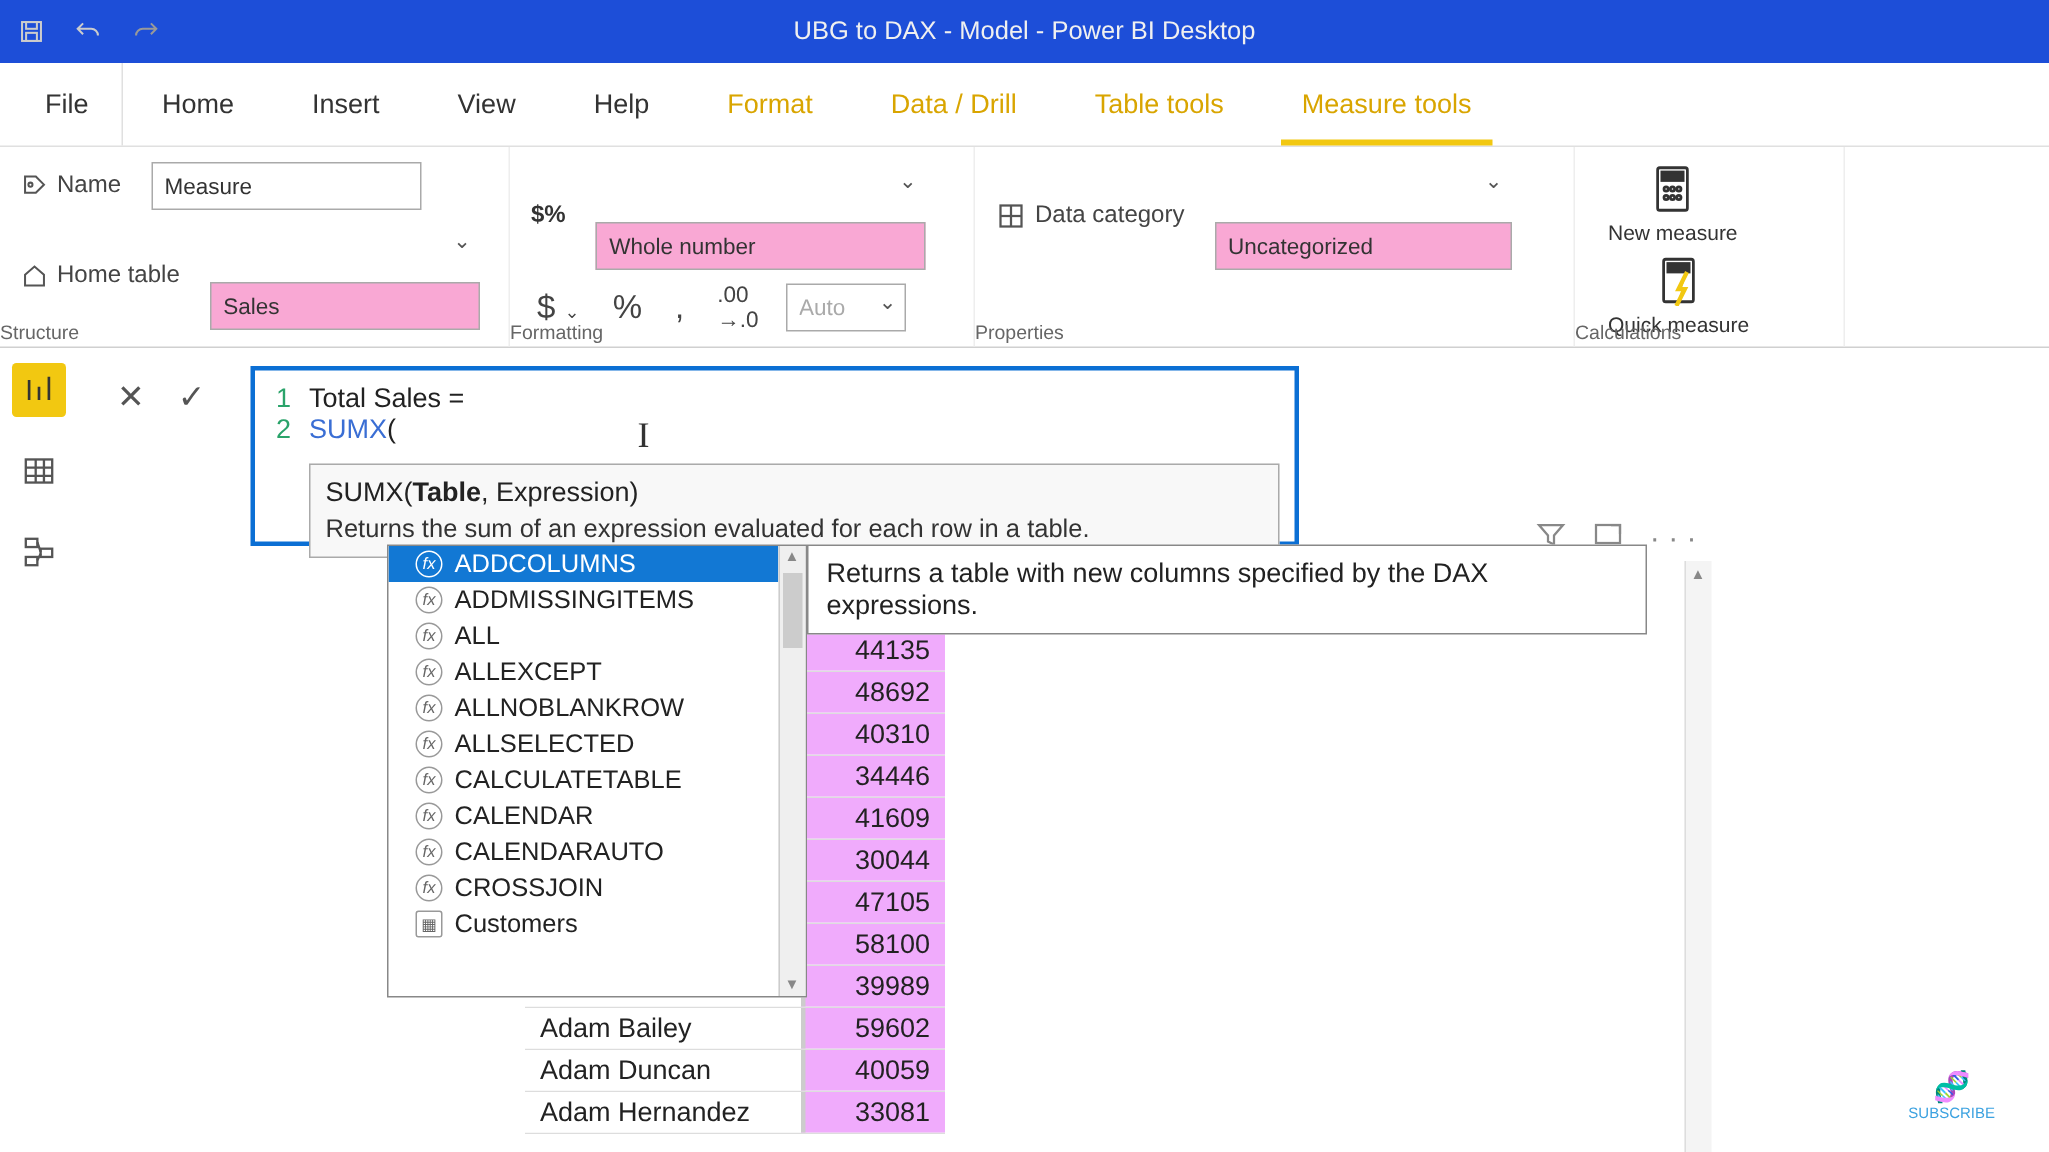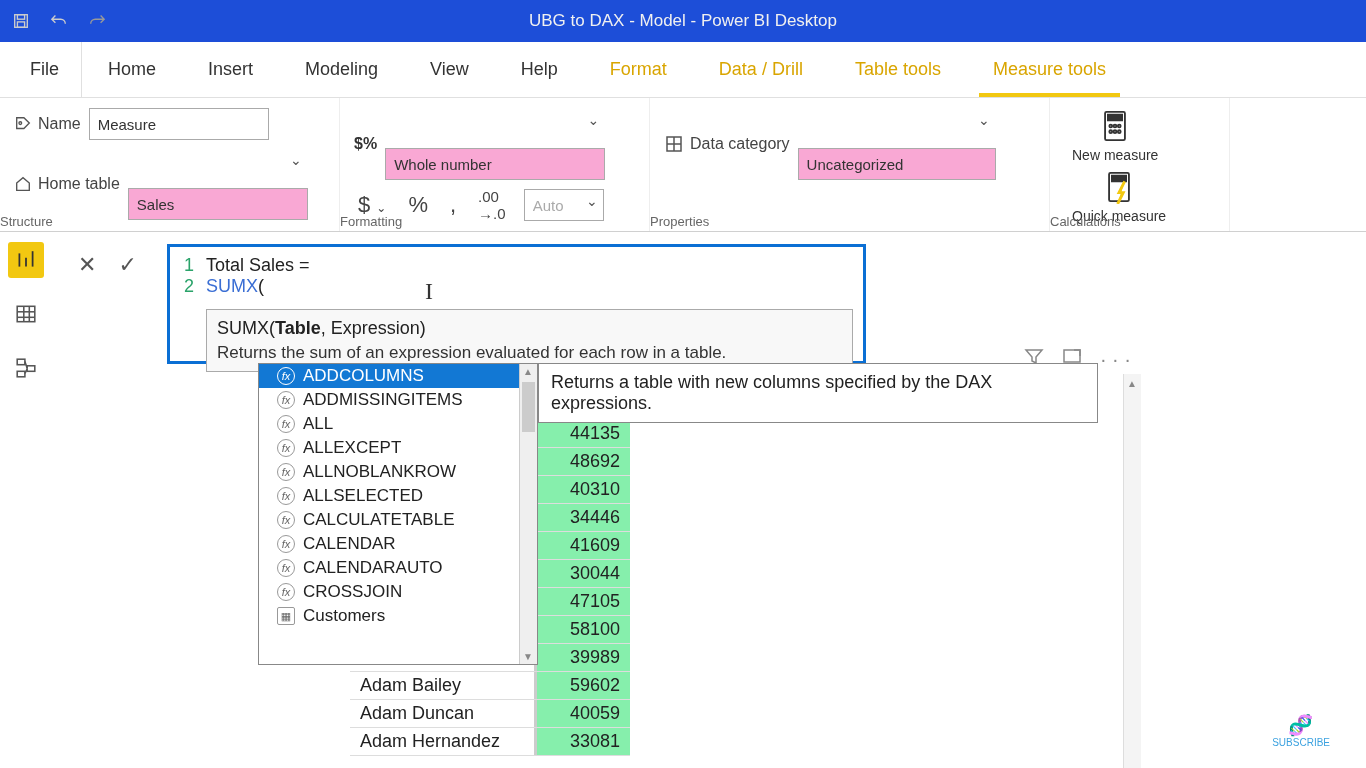--- a/index.html
+++ b/index.html
@@ -13,21 +13,21 @@
 .menubar { height: 56px; background: #fff; display: flex; align-items: center; border-bottom: 1px solid #e0e0e0; padding-left: 8px; }
 .menu-file { padding: 0 22px; height: 100%; display: flex; align-items: center; font-size: 18px; color: #333; border-right: 1px solid #e0e0e0; }
 .menu-item { padding: 0 26px; height: 100%; display: flex; align-items: center; font-size: 18px; color: #333; cursor: pointer; }
 .menu-item.accent { color: #d9a500; }
 .menu-item.active { color: #d9a500; position: relative; font-weight: 500;}
 .menu-item.active::after { content: ''; position: absolute; bottom: 0; left: 12px; right: 12px; height: 4px; background: #f2c811; }
 
 .ribbon { height: 134px; background: #fff; display: flex; border-bottom: 1px solid #d0d0d0; position: relative; }
 .ribbon-group { padding: 10px 14px 4px; border-right: 1px solid #eee; display: flex; flex-direction: column; position: relative; }
 .ribbon-group-label { position: absolute; bottom: 2px; left: 0; right: 0; text-align: left; font-size: 13px; color: #666; }
-.ribbon-row { display: flex; align-items: center; gap: 8px; margin-bottom: 8px; }
+.ribbon-row { display: flex; align-items: center; gap: 20px; margin-bottom: 8px; }
 .ribbon-label { font-size: 16px; color: #444; display: flex; align-items: center; gap: 6px; }
 .ribbon-input { height: 32px; border: 1px solid #aaa; padding: 0 8px; font-size: 15px; color: #333; background: #fff; }
 .ribbon-select { height: 32px; border: 1px solid #aaa; padding: 0 22px 0 8px; font-size: 15px; color: #333; background: #f9a8d4; appearance: none; position: relative; margin-top: 40px; }
 .select-wrap { position: relative; display: inline-block; }
 .select-wrap::after { content: '⌄'; position: absolute; right: 6px; top: 4px; pointer-events: none; color: #555; font-size: 14px; }
 .fmt-icon { font-size: 22px; color: #444; padding: 0 4px; }
 .calc-btn { display: flex; flex-direction: column; align-items: center; gap: 4px; padding: 0 8px; cursor: pointer; }
 .calc-icon { width: 36px; height: 36px; display: flex; align-items: center; justify-content: center; }
 .calc-label { font-size: 14px; color: #333; text-align: center; line-height: 1.1; }
 
@@ -58,21 +58,21 @@
 .intel-scroll { width: 18px; background: #efefef; border-left: 1px solid #ccc; position: relative; }
 .intel-scroll::before { content: '▲'; position: absolute; top: 2px; left: 3px; font-size: 10px; color: #888; }
 .intel-scroll::after { content: '▼'; position: absolute; bottom: 2px; left: 3px; font-size: 10px; color: #888; }
 .intel-thumb { position: absolute; top: 18px; left: 2px; right: 2px; height: 50px; background: #ccc; }
 
 .intel-desc { position: absolute; left: 538px; top: 363px; width: 560px; border: 1px solid #888; background: #fff; padding: 8px 12px; font-size: 18px; color: #222; z-index: 8; }
 
 .data-table { position: absolute; left: 350px; top: 420px; width: 280px; z-index: 3; }
 .data-row { display: flex; border-bottom: 1px solid #ddd; font-size: 18px; }
 .data-cell-name { flex: 1; padding: 3px 10px; color: #222; background: #fff; }
-.data-cell-val { width: 96px; padding: 3px 10px; text-align: right; color: #222; border-left: 3px solid #ccc; background: #86efac; }
+.data-cell-val { width: 96px; padding: 3px 10px; text-align: right; color: #222; border-left: 3px solid #ccc; background: #f0abfc; }
 
 .visual-icons { position: absolute; right: 235px; top: 348px; display: flex; gap: 18px; color: #888; z-index: 2; }
 .visual-icons span { font-size: 20px; cursor: pointer; }
 
 .right-scroll { position: absolute; right: 225px; top: 374px; width: 18px; bottom: 0; background: #f4f4f4; border-left: 1px solid #ddd; }
 .right-scroll::before { content: '▲'; position: absolute; top: 4px; left: 3px; font-size: 10px; color: #888; }
 
 .subscribe { position: absolute; right: 36px; bottom: 20px; color: #3ca2e0; font-size: 10px; text-align: center; }
 .subscribe-icon { font-size: 20px; }
 
@@ -102,21 +102,20 @@
     </span>
   </div>
   <div class="titlebar-title">UBG to DAX - Model - Power BI Desktop</div>
 </div>
 
 <div class="menubar">
   <div class="menu-file">File</div>
   <div id="menu-items" style="display: flex; height: 100%;">
       <div class="menu-item">Home</div>
       <div class="menu-item">Insert</div>
-      <div class="menu-item">Modeling</div>
       <div class="menu-item">View</div>
       <div class="menu-item">Help</div>
       <div class="menu-item accent">Format</div>
       <div class="menu-item accent">Data / Drill</div>
       <div class="menu-item accent">Table tools</div>
       <div class="menu-item accent active">Measure tools</div>
     </div>
 </div>
 
 <div class="ribbon">

